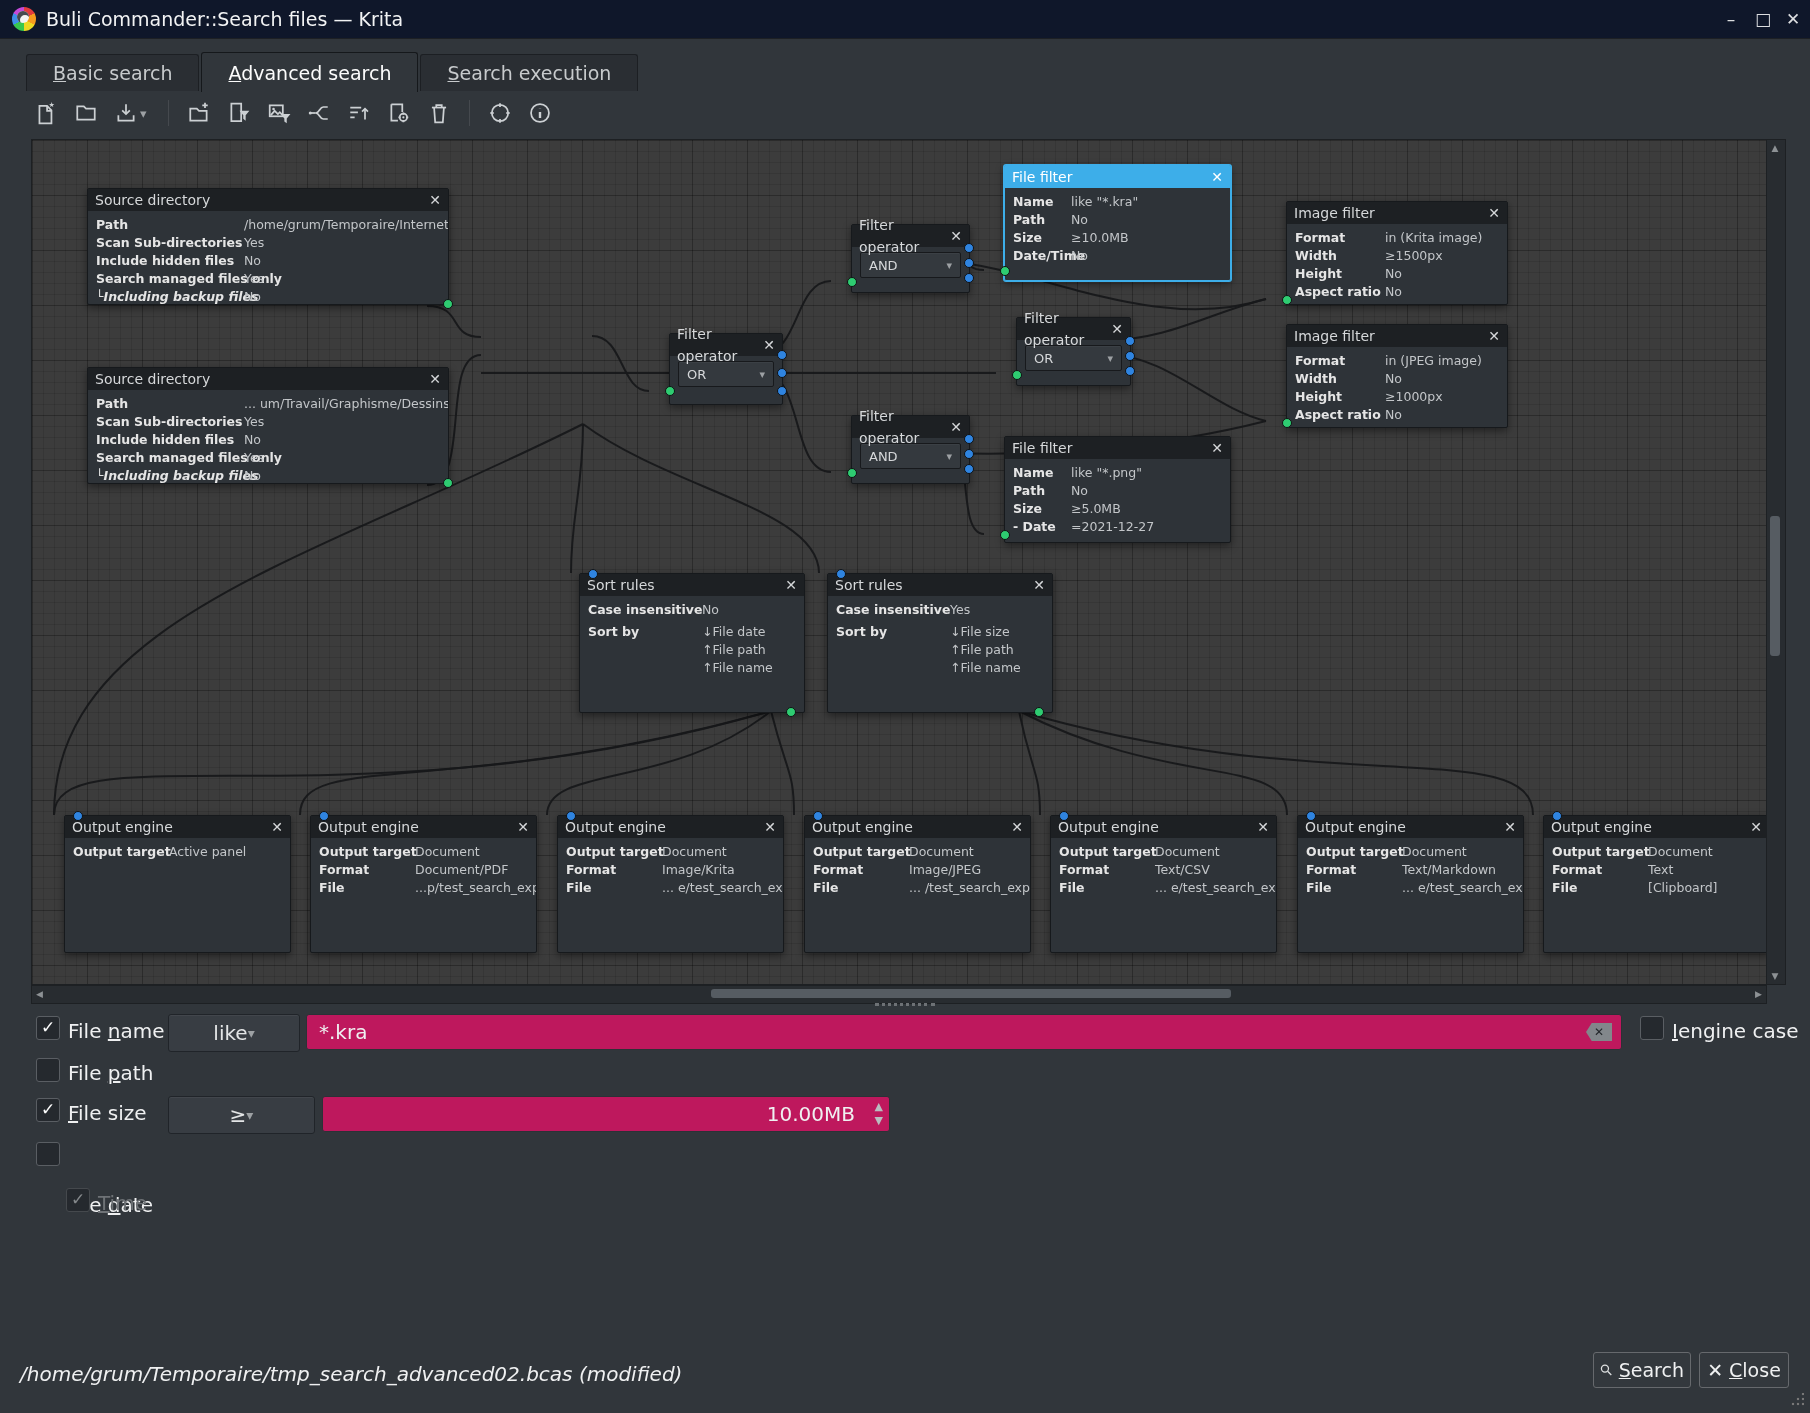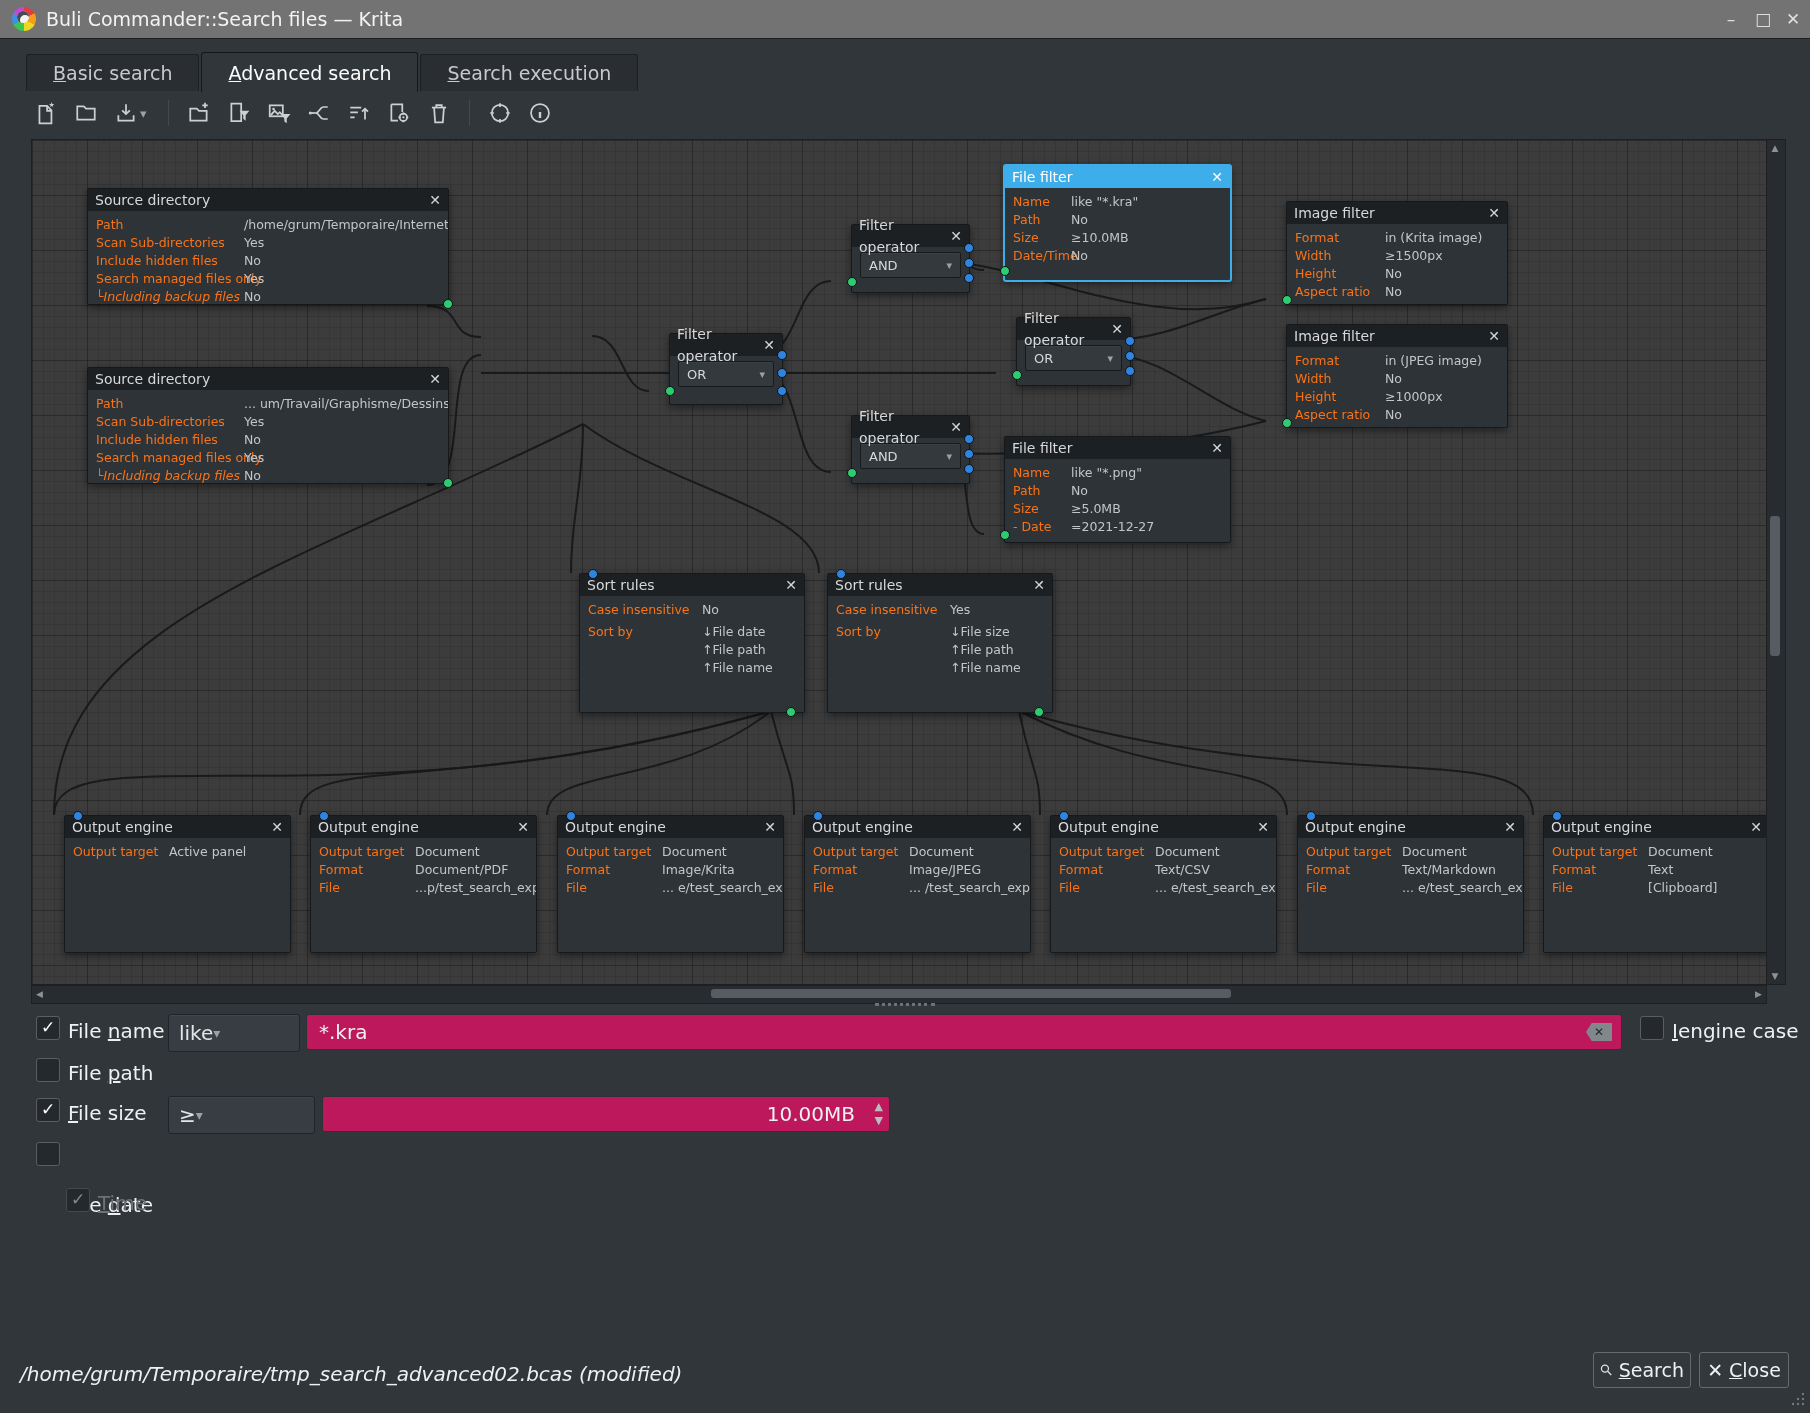--- a/index.html
+++ b/index.html
@@ -1,20 +1,20 @@
 <!DOCTYPE html>
 <html><head>
 <meta charset="utf-8">
 <style>
   html,body{margin:0;padding:0;}
   body{width:1810px;height:1413px;position:relative;overflow:hidden;
        background:#31363b;color:#eff0f1;font-family:"DejaVu Sans",sans-serif;}
   .abs{position:absolute;}
   
-  .titlebar{left:0;top:0;width:1810px;height:38px;background:#737373;border-bottom:1px solid #1d2024;}
+  .titlebar{left:0;top:0;width:1810px;height:38px;background:#0f172a;border-bottom:1px solid #1d2024;}
   .appicon{left:12px;top:7px;width:24px;height:24px;border-radius:50%;
     background:conic-gradient(#e23c3c 0 60deg,#f59b1e 60deg 120deg,#ecd822 120deg 180deg,#39c74f 180deg 240deg,#3f8fe8 240deg 300deg,#c449d8 300deg 360deg);}
   .appicon::after{content:"";position:absolute;left:5px;top:4px;width:12px;height:12px;border-radius:50%;
     background:#f4f4f4;box-shadow:2px 3px 0 1px rgba(40,44,49,.85) inset;}
   .wtitle{left:46px;top:8px;font-size:19px;color:#f2f3f4;}
   .wbtn{top:4px;width:30px;height:30px;text-align:center;line-height:30px;font-size:17px;color:#dcdee0;cursor:default;}
   
   .tabbar{left:26px;top:54px;height:37px;display:flex;}
   .tab{height:36px;line-height:36px;padding:0 26px;font-size:19px;color:#c7cacc;
        background:#2a2e33;border:1px solid #1c1f23;border-bottom:none;margin-right:2px;border-radius:3px 3px 0 0;}
@@ -41,21 +41,21 @@
   .node{position:absolute;background:#2e3338;border:1px solid #16191c;border-radius:2px;
         box-shadow:0 3px 8px rgba(0,0,0,.45);margin-left:20px;}
   .nhead{height:22px;background:#1d2023;color:#d6d8da;font-size:14px;line-height:22px;
          padding:0 7px;display:flex;justify-content:space-between;align-items:center;}
   .nclose{font-size:14px;color:#d6d8da;font-weight:bold;}
   .node.selected{border:1px solid #3daee9;box-shadow:0 0 0 1px #3daee9,0 3px 8px rgba(0,0,0,.45);}
   .node.selected .nhead{background:#3daee9;color:#ffffff;}
   .node.selected .nclose{color:#ffffff;}
   .nbody{padding:5px 8px;overflow:hidden;}
   .nrow{display:flex;font-size:12.5px;line-height:18px;white-space:nowrap;}
-  .nk{font-weight:normal;color:#f97316;flex:0 0 auto;}
+  .nk{font-weight:bold;color:#e5e5e5;flex:0 0 auto;}
   .nv{color:#c3c6c9;margin-left:6px;}
   .nvcol{display:flex;flex-direction:column;}
   .w-src .nk{width:142px;}
   .w-src .nrow:last-child .nk{font-style:italic;}
   .w-ff  .nk{width:52px;}
   .w-if  .nk{width:84px;}
   .w-out .nk{width:90px;}
   .w-sort .nk{width:108px;}
   .ncombo{height:24px;background:#34393e;border:1px solid #17191c;border-radius:2px;
           display:flex;align-items:center;justify-content:space-between;padding:0 8px;
@@ -70,21 +70,21 @@
   .sarrow{color:#8d9194;font-size:9px;text-align:center;position:absolute;}
   .thumb{position:absolute;background:#565c62;border-radius:3px;}
   .splitter{left:875px;top:1003px;width:60px;height:0;border-top:3px dotted #6d7175;}
   
   .cb{position:absolute;width:22px;height:22px;background:#25292e;border:1px solid #5a5e63;border-radius:3px;
       text-align:center;line-height:21px;font-size:17px;color:#fcfcfc;}
   .cb.dis{border-color:#45494d;color:#84888b;}
   .flabel{position:absolute;font-size:20px;color:#eff0f1;}
   .flabel.dis{color:#6e7276;}
   .combo{position:absolute;height:36px;background:#383d43;border:1px solid #202429;border-radius:3px;
-         display:flex;align-items:center;justify-content:flex-start;padding:0 10px;font-size:20px;color:#e3e5e6;
+         display:flex;align-items:center;justify-content:center;padding:0 10px;font-size:20px;color:#e3e5e6;
          box-shadow:0 1px 0 rgba(255,255,255,.05) inset;}
   .combo .caret{color:#9da1a4;font-size:14px;}
   .ledit{position:absolute;height:36px;background:#be185d;border:1px solid #2c3136;border-radius:3px;
          color:#eff0f1;font-size:20px;font-family:"DejaVu Sans",sans-serif;padding:0 12px;box-sizing:border-box;}
   input.ledit{outline:none;}
   .clearbtn{position:absolute;width:26px;height:18px;background:#82878b;
             clip-path:polygon(22% 0,100% 0,100% 100%,22% 100%,0 50%);
             color:#23272b;font-size:12px;text-align:center;line-height:18px;font-weight:bold;}
   .spinval{display:flex;align-items:center;justify-content:flex-end;padding-right:34px;}
   .spinarrows{position:absolute;right:6px;top:3px;display:flex;flex-direction:column;line-height:14px;

